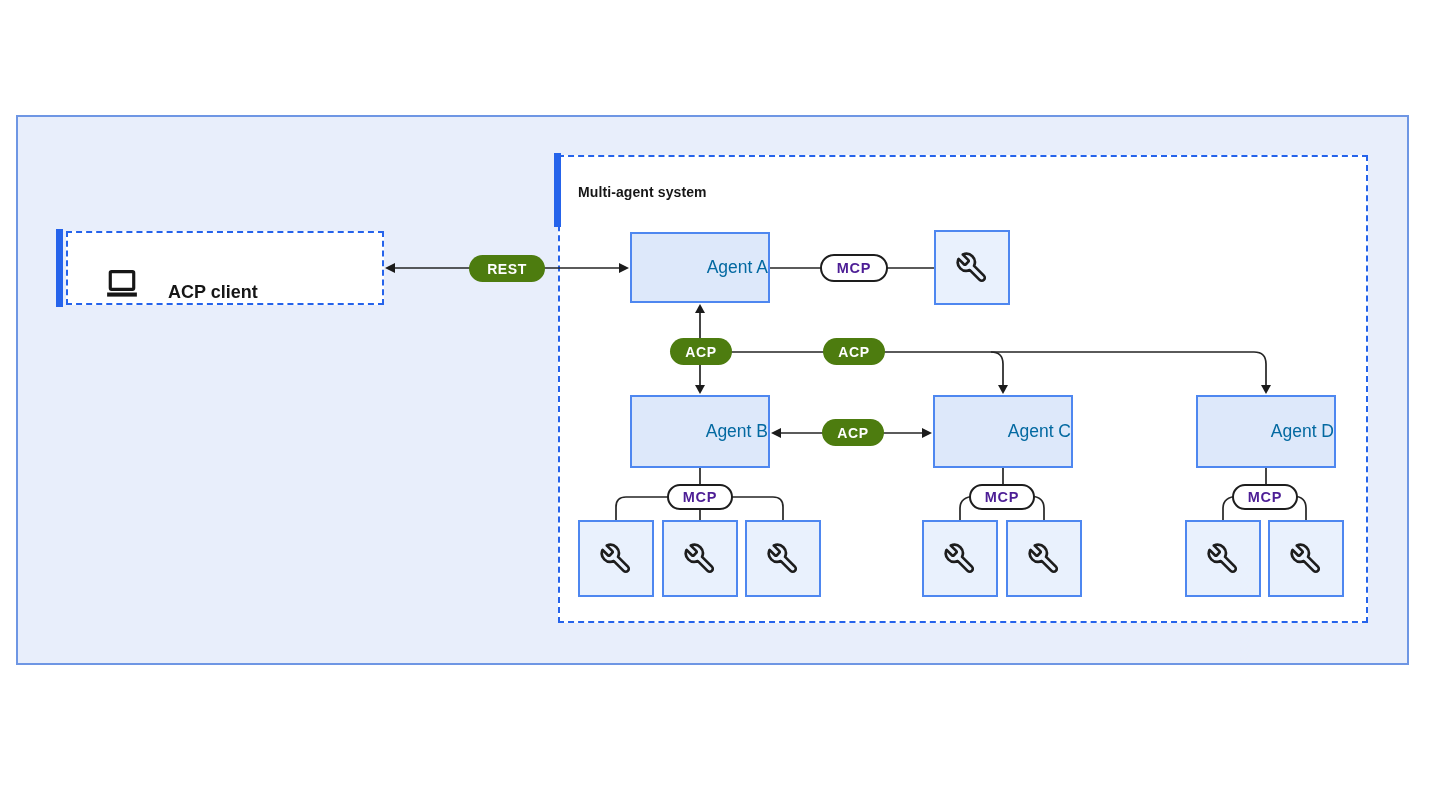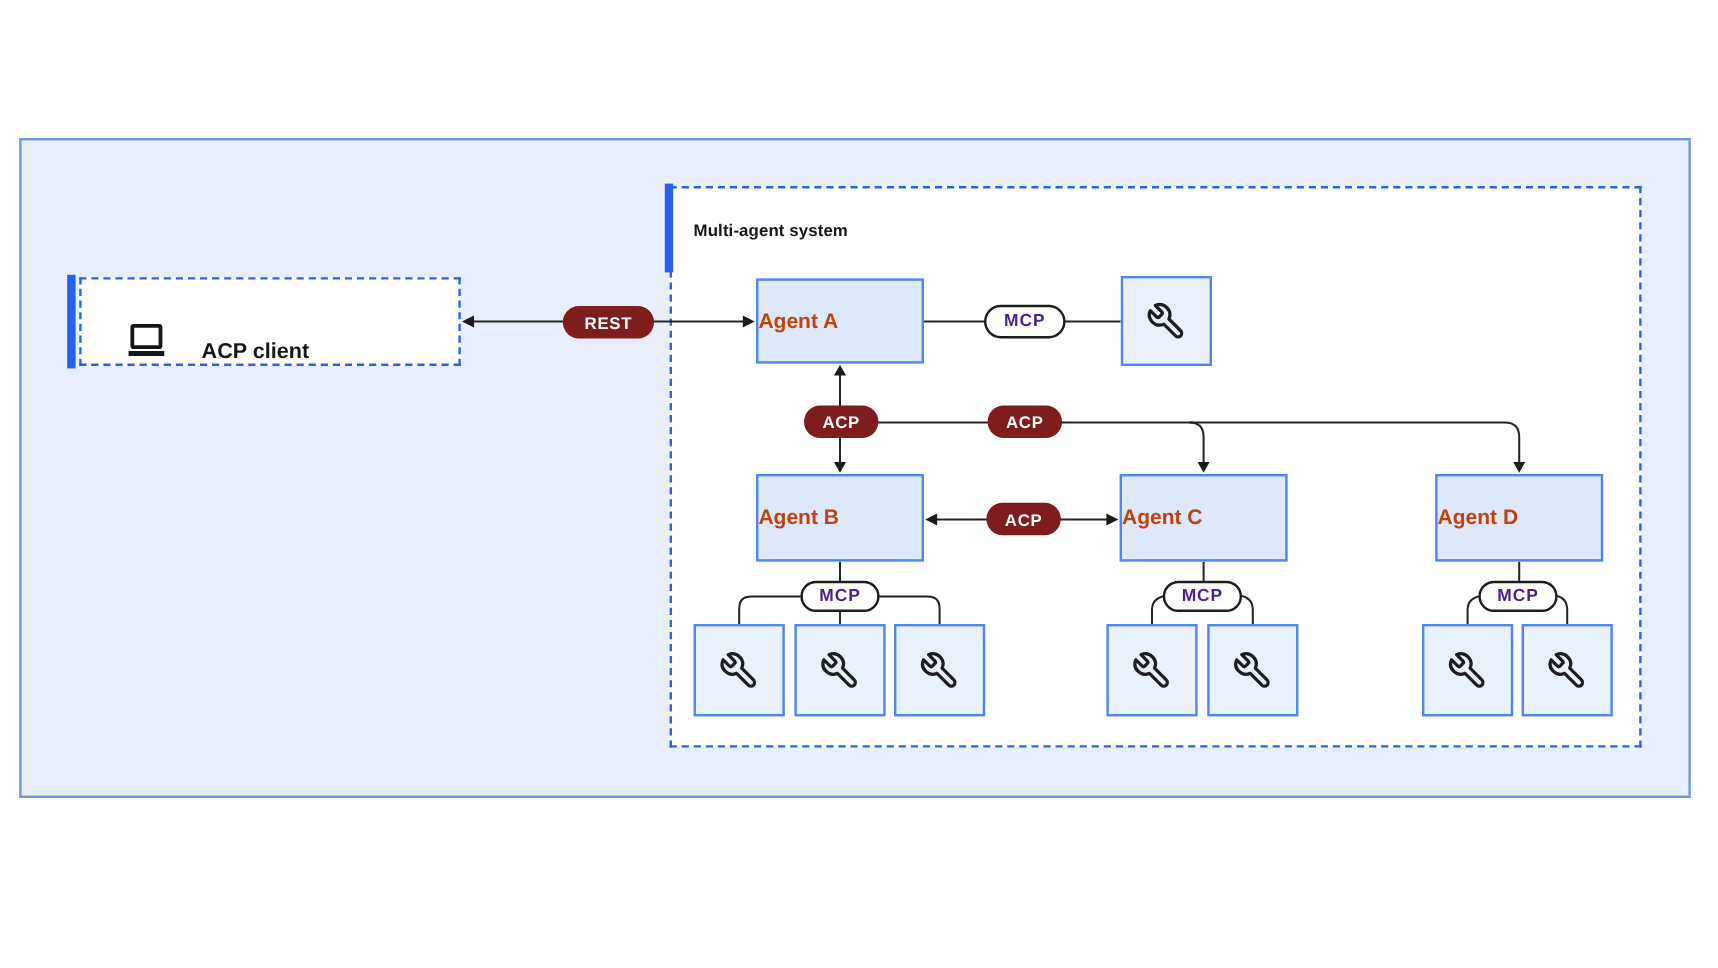--- a/index.html
+++ b/index.html
@@ -65,25 +65,25 @@
     margin-left: 26px;
     font-size: 18px;
     font-weight: 700;
   }
   .node {
     position: absolute;
     background: #dde8fa;
     border: 2px solid #4e87f0;
     display: flex;
     align-items: center;
-    justify-content: flex-start;
+    justify-content: flex-end;
     font-size: 17.5px;
-    font-weight: 700;
+    font-weight: 400;
     z-index: 4;
-    color: #c2410c;
+    color: #0369a1;
   }
   .agent { width: 140px; }
   .tool-box {
     position: absolute;
     width: 76px;
     background: #e9f1fd;
     border: 2px solid #4e87f0;
     display: flex;
     align-items: center;
     justify-content: center;
@@ -92,21 +92,21 @@
   .pill {
     position: absolute;
     display: flex;
     align-items: center;
     justify-content: center;
     border-radius: 999px;
     z-index: 5;
     font-weight: 700;
   }
   .pill-dark {
-    background: #7f1d1d;
+    background: #4d7c0f;
     color: #ffffff;
     font-size: 14px;
     letter-spacing: 0.6px;
     text-align: center;
   }
   .pill-light {
     background: #ffffff;
     color: #4c1d95;
     border: 2px solid #1d1d1d;
     font-size: 14.5px;

